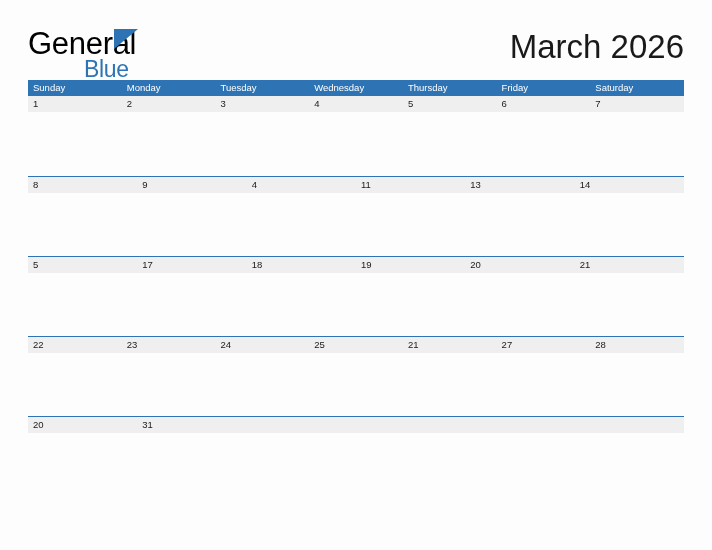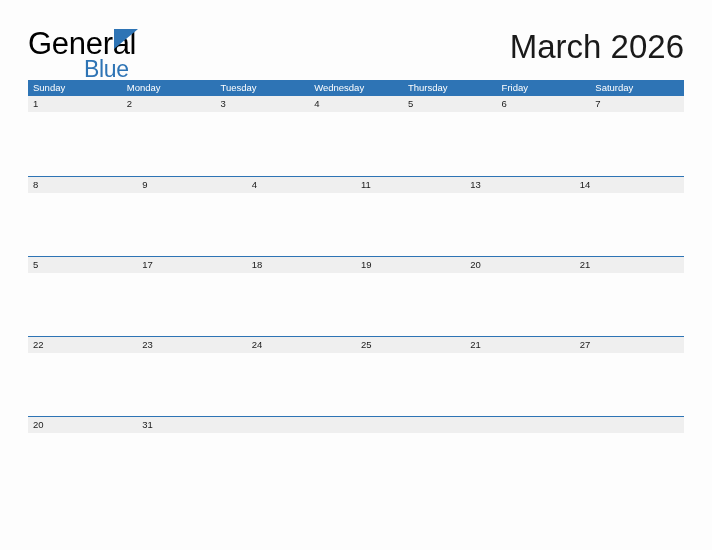--- a/index.html
+++ b/index.html
@@ -269,20 +269,24 @@
         <div class="day-body"></div>
       </div>
       <div class="day-cell">
         <div class="day-band">21</div>
         <div class="day-body"></div>
       </div>
       <div class="day-cell">
         <div class="day-band">27</div>
         <div class="day-body"></div>
       </div>
+      <div class="day-cell">
+        <div class="day-band">28</div>
+        <div class="day-body"></div>
+      </div>
     </div>
 
     <div class="week-row with-rule">
       <div class="day-cell">
         <div class="day-band">20</div>
         <div class="day-body"></div>
       </div>
       <div class="day-cell">
         <div class="day-band">31</div>
         <div class="day-body"></div>

